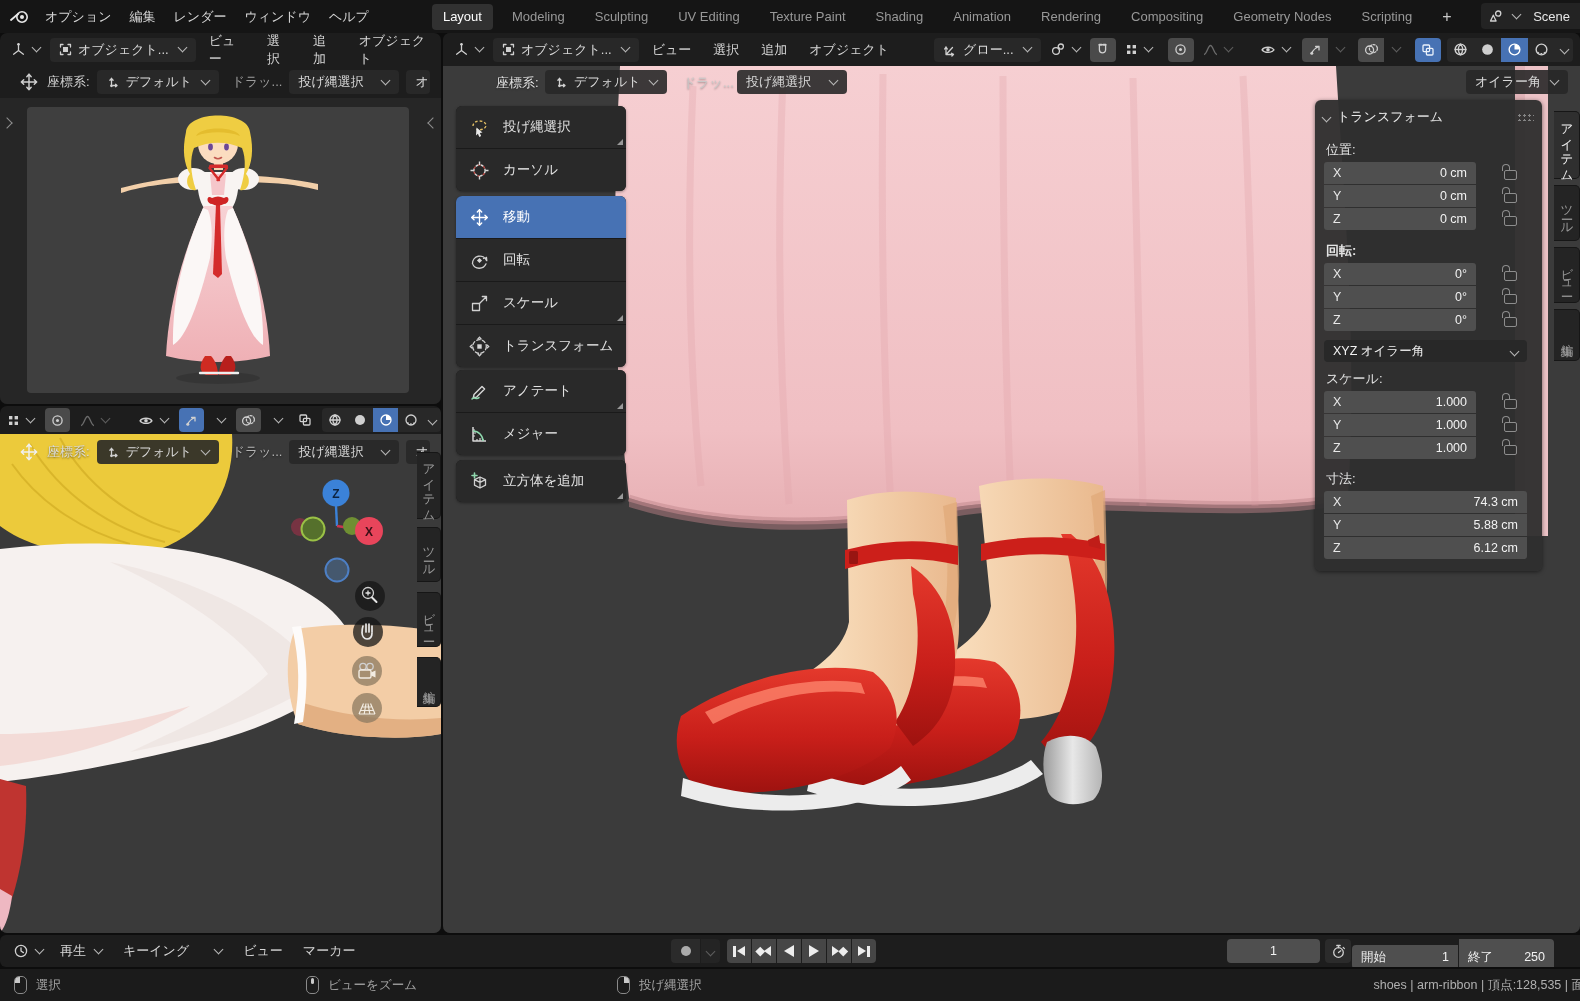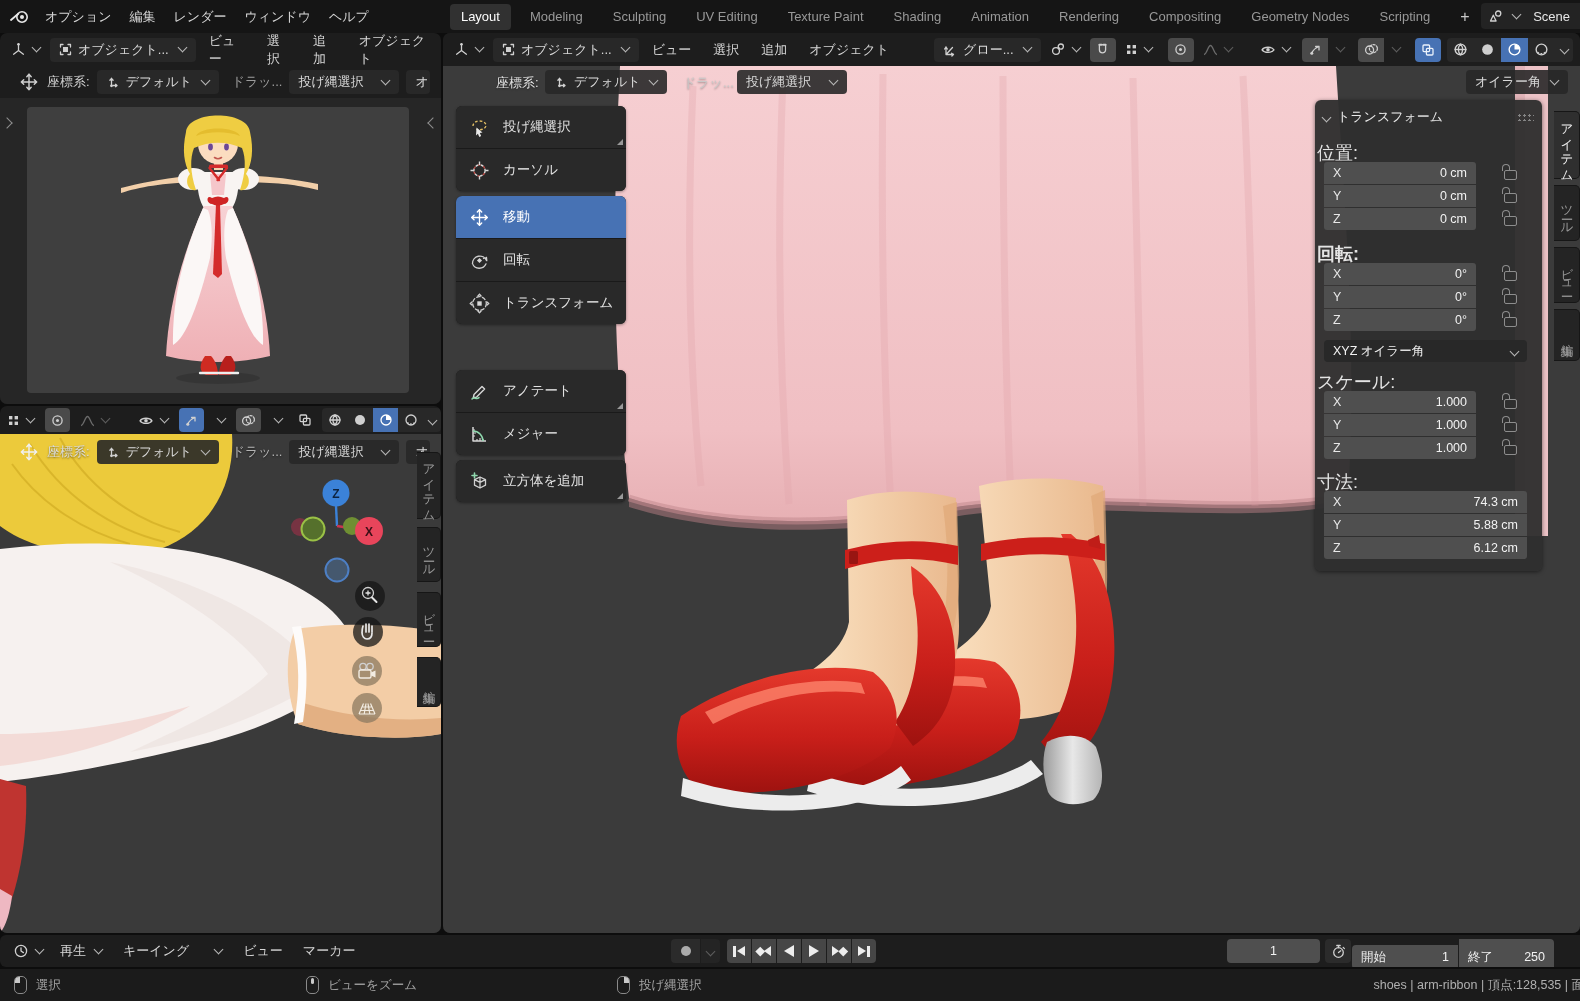--- a/index.html
+++ b/index.html
@@ -22,21 +22,21 @@
   .icgrp .seg{display:flex;align-items:center;justify-content:center;width:27px;height:24px;}
   .icgrp .seg.blue{background:#4772b4;}
   .ic{stroke:#d0d0d0;fill:none;stroke-width:1.3;stroke-linecap:round;stroke-linejoin:round;}
   .wtab{padding:0 11px;height:26px;line-height:26px;border-radius:4px;color:#989898;white-space:nowrap;}
   .wtab.on{background:#313131;color:#fdfdfd;}
   .tgroup{position:absolute;left:13px;width:170px;border-radius:6px;overflow:hidden;display:flex;flex-direction:column;gap:1px;background:#1a1a1a;box-shadow:0 1px 3px #00000066;}
   .tool{position:relative;height:42px;background:#2b2b2be6;display:flex;align-items:center;gap:13px;padding-left:13px;box-sizing:border-box;color:#e2e2e2;font-size:13.5px;}
   .tool.on{background:#4772b4;color:#fff;}
   .tri{position:absolute;right:3px;bottom:3px;width:0;height:0;border-style:solid;border-width:0 0 6px 6px;border-color:transparent transparent #999 transparent;}
   .npanel{position:absolute;background:#2fe;background:rgba(47,47,47,.96);border-radius:6px;box-shadow:0 1px 4px #00000088;}
-  .plab{position:absolute;left:2px;color:#e4e4e4;font-size:18px;}
+  .plab{position:absolute;left:11px;color:#e4e4e4;font-size:13px;}
   .fld{position:absolute;background:#4f4f4f;border-radius:2px;display:flex;justify-content:space-between;align-items:center;padding:0 9px;height:22px;color:#f2f2f2;font-size:12.5px;box-sizing:border-box;}
   .fld .ax{color:#e8e8e8;}
   .lock{position:relative;width:11px;height:8px;border:1.4px solid #8d8d8d;border-radius:2px;display:inline-block;}
   .lock:before{content:"";position:absolute;left:-3px;top:-7px;width:6px;height:6px;border:1.4px solid #8d8d8d;border-bottom:none;border-radius:4px 4px 0 0;}
   .grip{width:17px;height:8px;background:radial-gradient(circle,#858585 1.1px,transparent 1.4px);background-size:5px 5px;background-position:0 0;}
   .vtab{position:absolute;writing-mode:vertical-rl;text-orientation:mixed;background:#242424;color:#979797;border-radius:0 5px 5px 0;display:flex;align-items:center;justify-content:center;font-size:12.5px;letter-spacing:1px;box-sizing:border-box;border:1px solid #161616;border-left:none;}
   .vtab.on{background:#2f2f2f;color:#efefef;}
   .pbtn{width:24px;height:24px;background:#464646;display:flex;align-items:center;justify-content:center;gap:1px;}
   .tl{width:0;height:0;border-top:5px solid transparent;border-bottom:5px solid transparent;border-right:8px solid #ededed;}
   .tr{width:0;height:0;border-top:5px solid transparent;border-bottom:5px solid transparent;border-left:8px solid #ededed;}
@@ -58,21 +58,21 @@
           <circle cx="12" cy="8" r="5.2" fill="none" stroke="#e8e8e8" stroke-width="1.6"></circle>
           <circle cx="12" cy="8" r="2" fill="#e8e8e8"></circle>
           <path d="M1 11 L8 5" stroke="#e8e8e8" stroke-width="1.8" stroke-linecap="round"></path>
         </svg>
     </span>
     <span class="hmenu">オプション</span>
     <span class="hmenu">編集</span>
     <span class="hmenu">レンダー</span>
     <span class="hmenu">ウィンドウ</span>
     <span class="hmenu">ヘルプ</span>
-    <div class="row" style="margin-left:30px;gap:8px;padding-left:42px;">
+    <div class="row" style="margin-left:12px;gap:8px;padding-left:42px;">
       <span class="wtab on">Layout</span>
       <span class="wtab">Modeling</span>
       <span class="wtab">Sculpting</span>
       <span class="wtab">UV Editing</span>
       <span class="wtab">Texture Paint</span>
       <span class="wtab">Shading</span>
       <span class="wtab">Animation</span>
       <span class="wtab">Rendering</span>
       <span class="wtab">Compositing</span>
       <span class="wtab">Geometry Nodes</span>
@@ -590,20 +590,28 @@
       </div>
       <div class="tool">
         <svg width="21" height="21" viewBox="0 0 21 21" class="ic">
             <path d="M3.5 13.5 a7.3 7.3 0 0 1 14-3 M17.5 7.5 l0.3 3.2 M17.5 7.5 l-3 1 M17 13.8 a7.3 7.3 0 0 1 -13.6 -0.4"></path>
             <rect x="8.7" y="8.7" width="3.6" height="3.6" transform="rotate(45 10.5 10.5)" fill="#d8d8d8" stroke="none"></rect>
           </svg>
         <span>回転</span>
       </div>
       <div class="tool">
         <svg width="21" height="21" viewBox="0 0 21 21" class="ic">
+            <rect x="3.5" y="10.5" width="7" height="7"></rect>
+            <path d="M10.5 10.5 L17.5 3.5 M17.5 3.5h-4.2M17.5 3.5v4.2"></path>
+          </svg>
+        <span>スケール</span>
+        <i class="tri"></i>
+      </div>
+      <div class="tool">
+        <svg width="21" height="21" viewBox="0 0 21 21" class="ic">
             <circle cx="10.5" cy="10.5" r="6.8" stroke-dasharray="3.4 2.4"></circle>
             <rect x="8.3" y="8.3" width="4.4" height="4.4" fill="#d8d8d8" stroke="none"></rect>
             <path d="M10.5 1.2l-1.6 1.8M10.5 1.2l1.6 1.8M10.5 19.8l-1.6-1.8M10.5 19.8l1.6-1.8M1.2 10.5l1.8-1.6M1.2 10.5l1.8 1.6M19.8 10.5l-1.8-1.6M19.8 10.5l-1.8 1.6"></path>
           </svg>
         <span>トランスフォーム</span>
       </div>
     </div>
     <div class="tgroup" style="top:337px;">
       <div class="tool">
         <svg width="21" height="21" viewBox="0 0 21 21">

